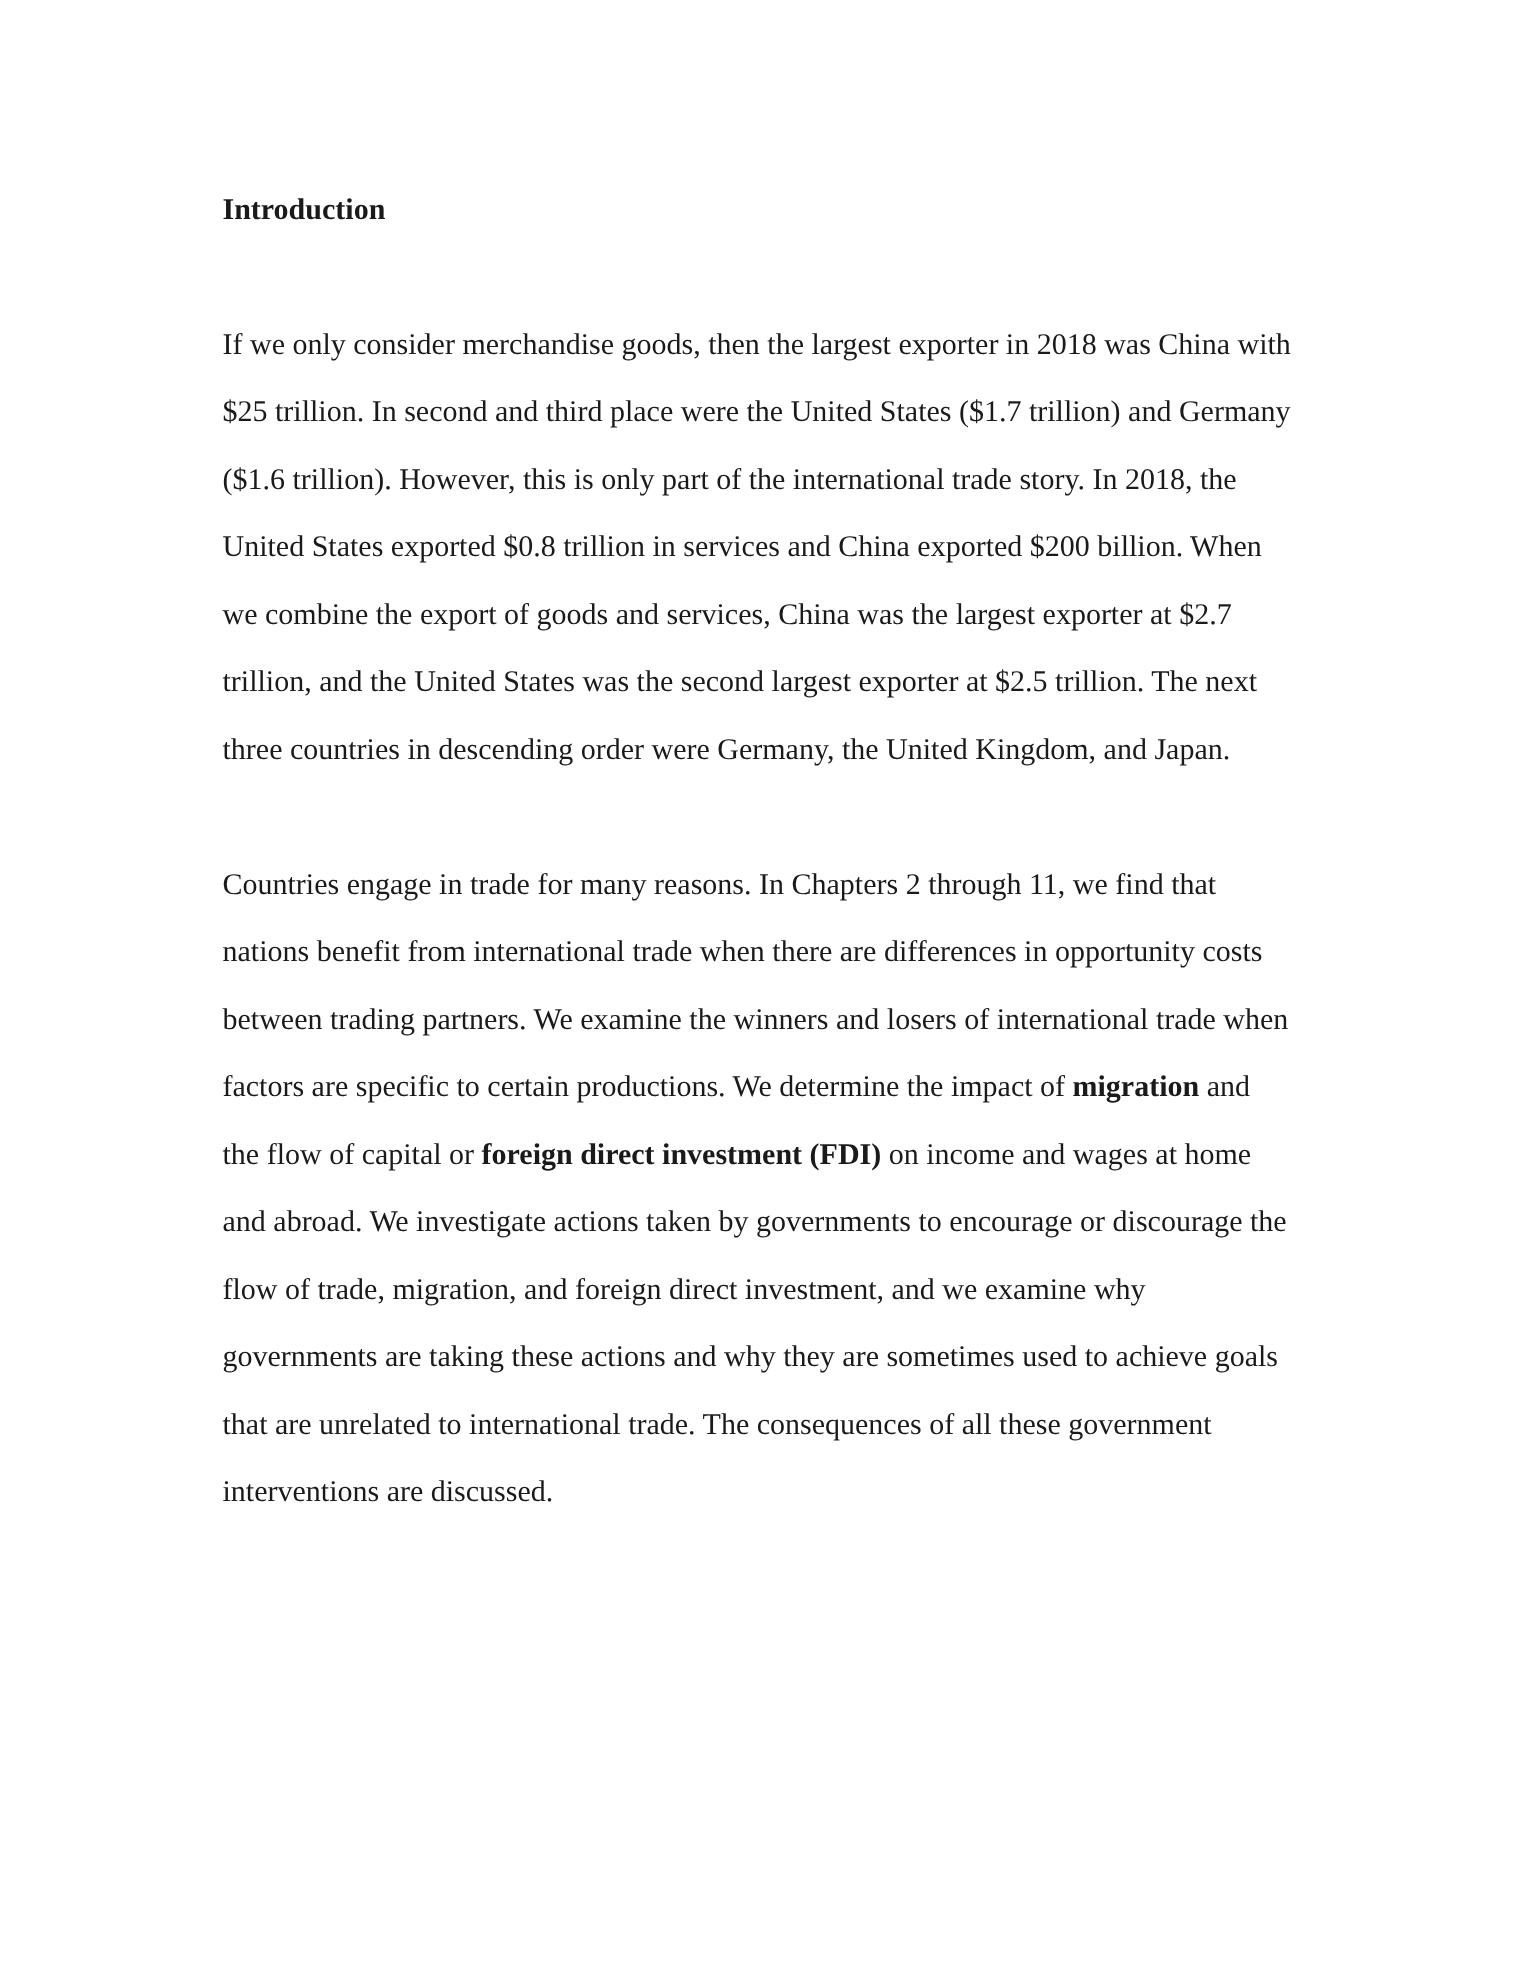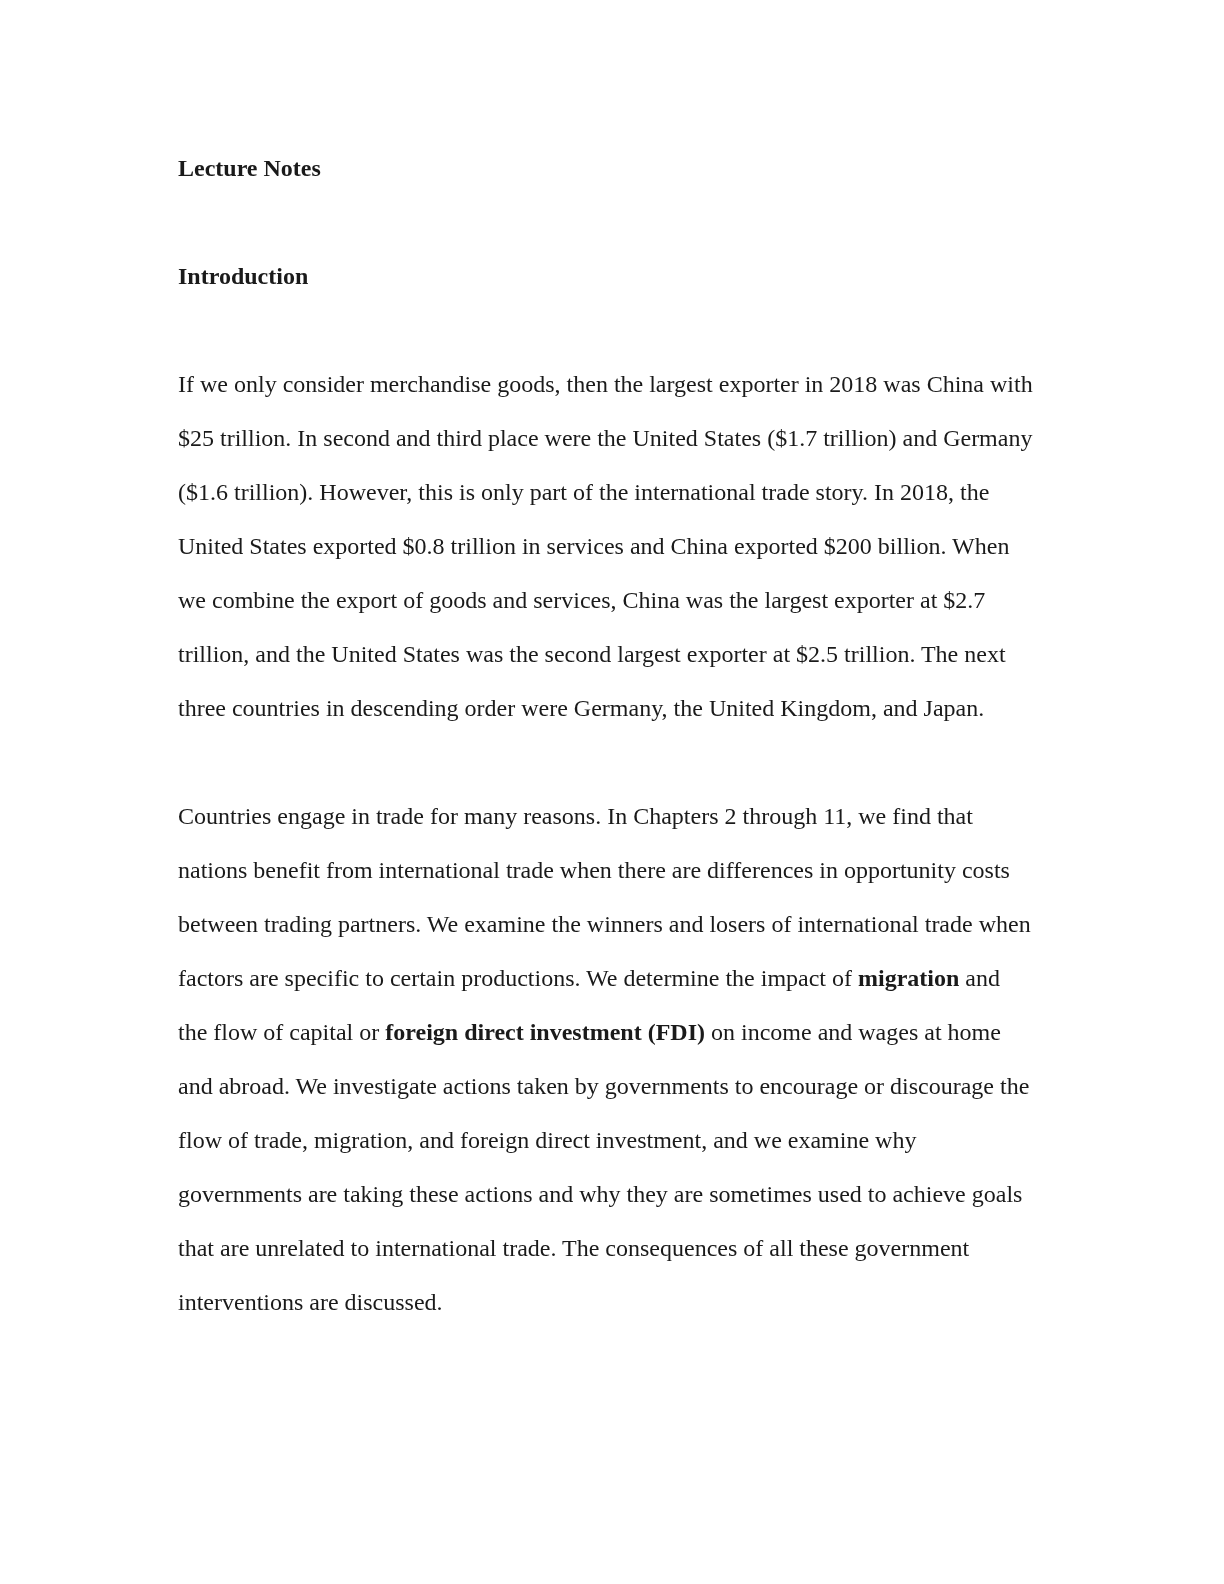--- a/index.html
+++ b/index.html
@@ -34,20 +34,19 @@
   }
   .doc-paragraph span.bold {
     font-weight: bold;
     text-align: right;
   }
 </style>
 </head>
 <body>
 
 <div class="page">
-  <div class="doc-title">Lecture Notes</div>
 
   <div class="doc-heading">Introduction</div>
 
   <p class="doc-paragraph"><span>If we only consider merchandise goods, then the largest exporter in 2018 was China with $25 trillion. In second and third place were the United States ($1.7 trillion) and Germany ($1.6 trillion). However, this is only part of the international trade story. In 2018, the United States exported $0.8 trillion in services and China exported $200 billion. When we combine the export of goods and services, China was the largest exporter at $2.7 trillion, and the United States was the second largest exporter at $2.5 trillion. The next three countries in descending order were Germany, the United Kingdom, and Japan.</span></p>
 
   <p class="doc-paragraph"><span>Countries engage in trade for many reasons. In Chapters 2 through 11, we find that nations benefit from international trade when there are differences in opportunity costs between trading partners. We examine the winners and losers of international trade when factors are specific to certain productions. We determine the impact of </span><span class="bold">migration</span><span> and the flow of capital or </span><span class="bold">foreign direct investment (FDI)</span><span> on income and wages at home and abroad. We investigate actions taken by governments to encourage or discourage the flow of trade, migration, and foreign direct investment, and we examine why governments are taking these actions and why they are sometimes used to achieve goals that are unrelated to international trade. The consequences of all these government interventions are discussed.</span></p>
 </div>
 
 </body></html>

